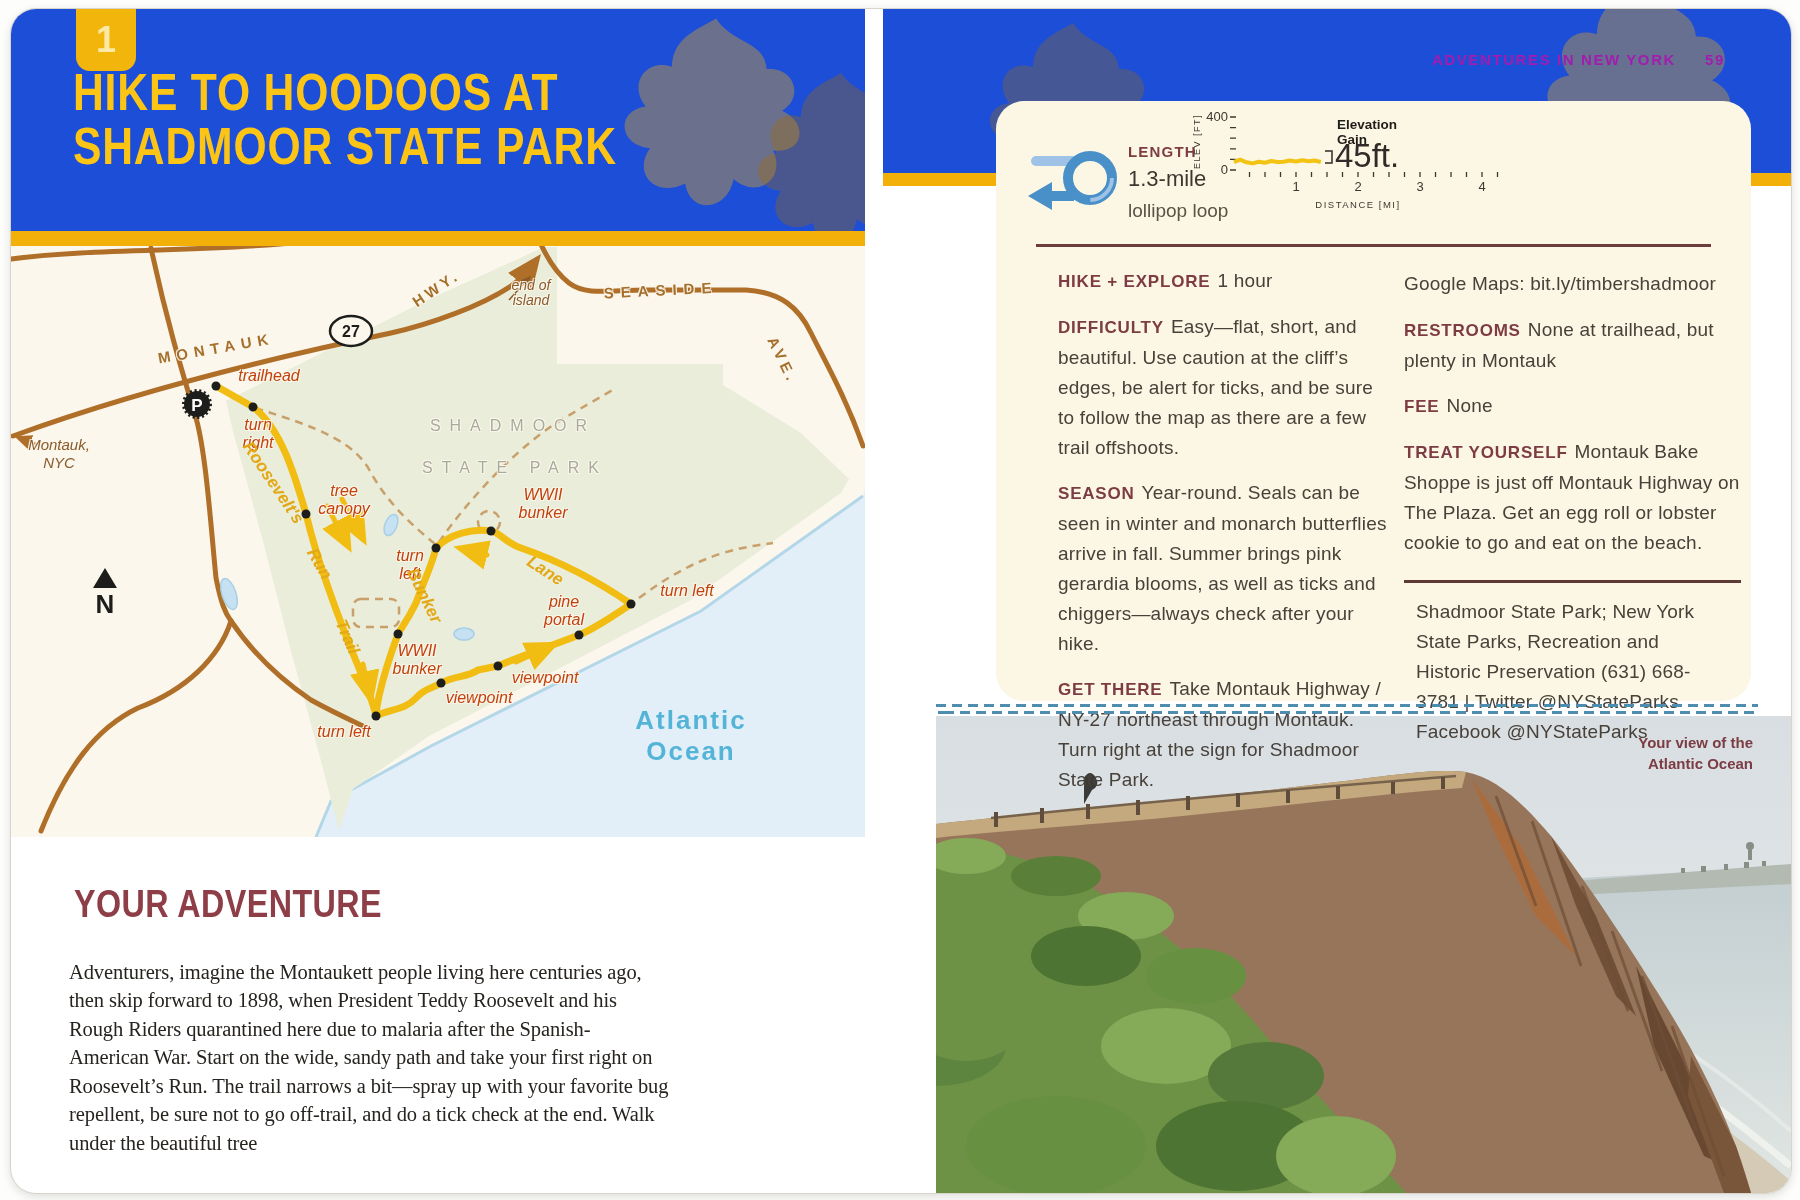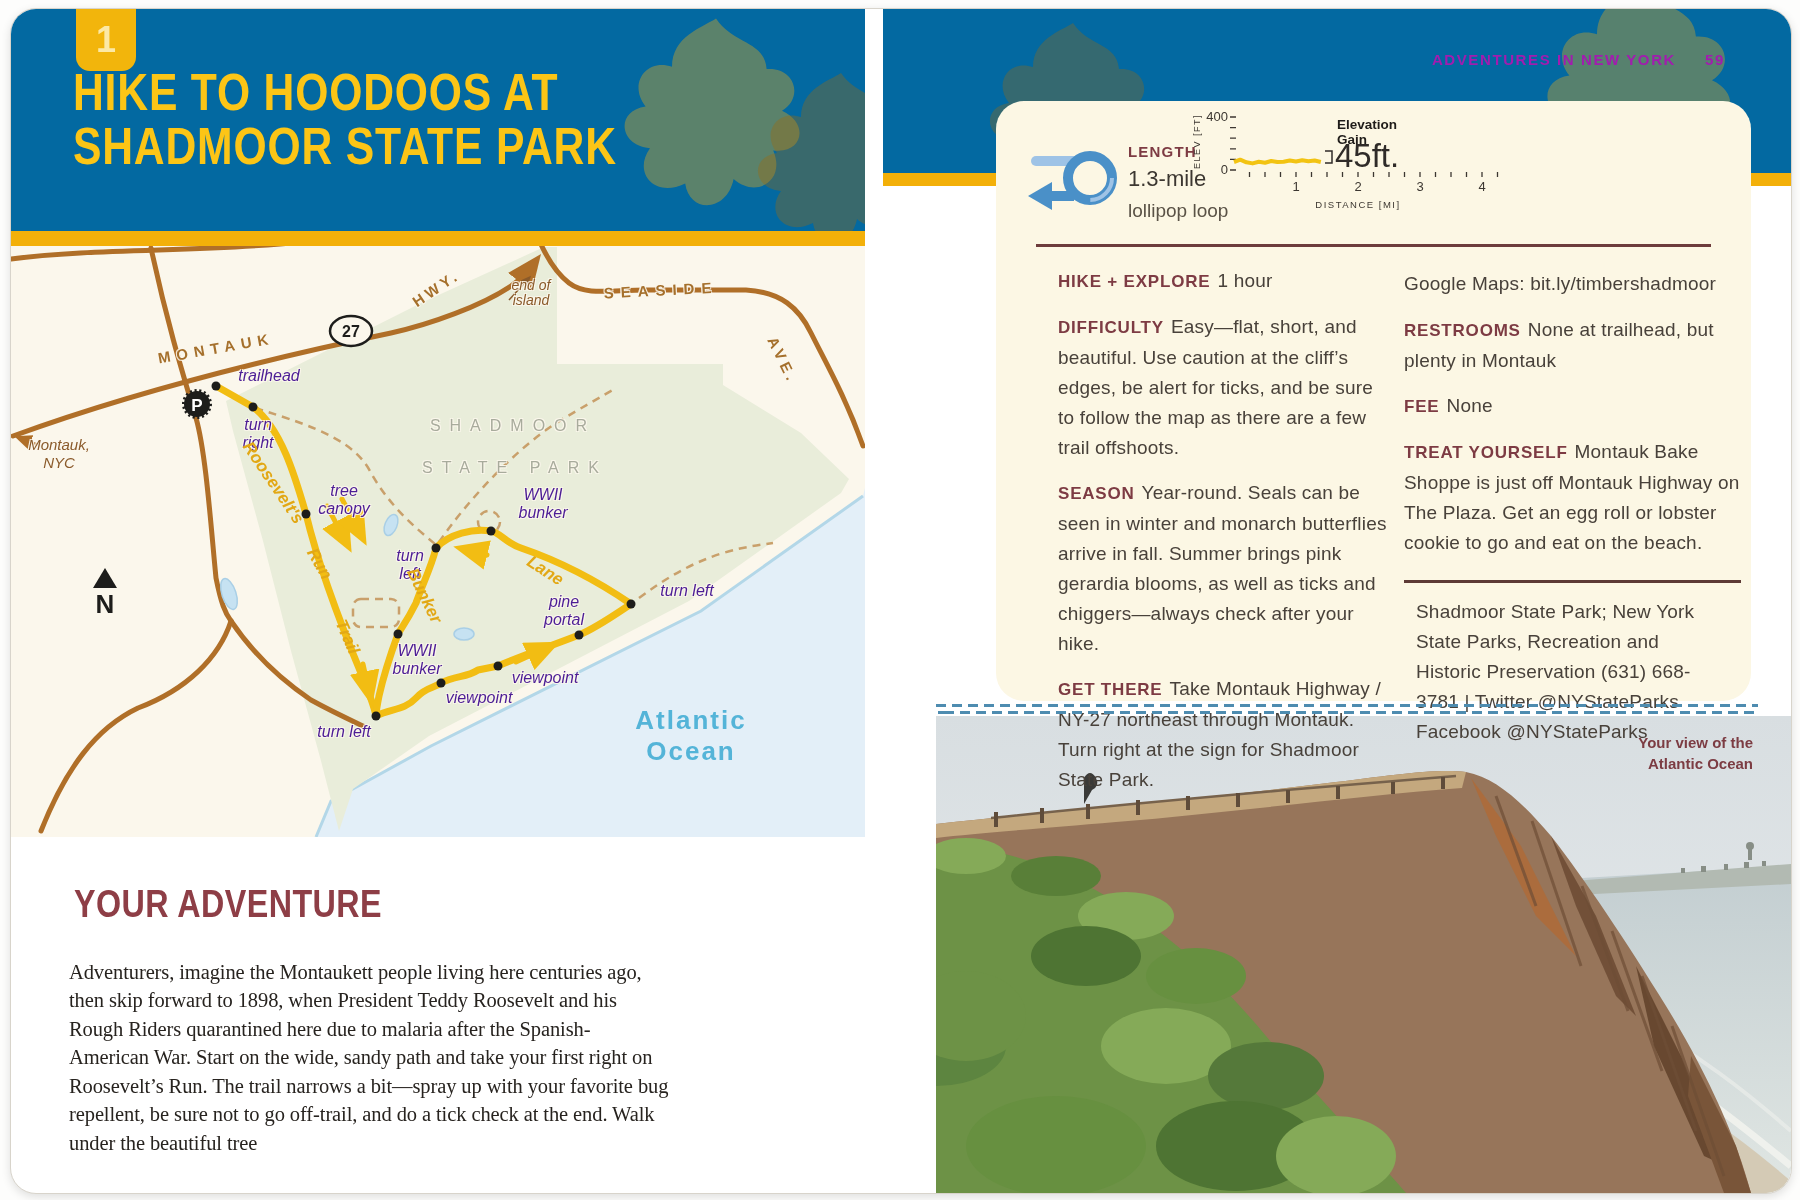--- a/index.html
+++ b/index.html
@@ -1,40 +1,40 @@
 <!DOCTYPE html>
 <html><head>
 <meta charset="utf-8">
 <style>
   html,body{margin:0;padding:0;background:#ffffff;}
   .stage{position:relative;width:1800px;height:1200px;background:#fdfdfc;font-family:"Liberation Sans",sans-serif;overflow:hidden;}
   .spread{position:absolute;left:10px;top:8px;width:1780px;height:1184px;background:#ffffff;border:1px solid #d8d4cb;border-radius:26px;box-shadow:0 3px 10px rgba(0,0,0,.12);overflow:hidden;}
 
   
-  .band{position:absolute;top:0;background:#0369a1;overflow:hidden;z-index:3;}
+  .band{position:absolute;top:0;background:#1d4ed8;overflow:hidden;z-index:3;}
   .band-left{left:0;width:854px;height:222px;}
   .band-right{left:872px;width:908px;height:164px;}
   .strip{position:absolute;background:#f3b009;z-index:4;}
   .strip-left{left:0;top:222px;width:854px;height:15px;}
   .strip-right{left:872px;top:164px;width:908px;height:13px;}
   .leaf{position:absolute;}
 
   .chapter-tab{position:absolute;left:65px;top:0;width:60px;height:62px;background:#f2b50c;border-radius:0 0 14px 14px;display:flex;align-items:center;justify-content:center;z-index:4;}
   .chapter-tab span{font-weight:800;font-size:36px;color:#fce9a6;}
   .title{position:absolute;left:62px;top:56px;color:#fcc516;font-weight:800;font-size:52px;line-height:54px;letter-spacing:1px;transform:scaleX(.82);transform-origin:0 0;white-space:nowrap;z-index:4;}
   .running{position:absolute;top:42px;color:#a21caf;font-weight:700;font-size:15px;letter-spacing:1.6px;z-index:4;}
   .running-title{left:1400px;width:265px;text-align:right;}
   .running-page{left:1694px;}
 
   
   .map{position:absolute;left:0;top:229px;width:854px;height:599px;z-index:1;}
   .map svg{position:absolute;left:0;top:0;}
   .mlab{position:absolute;transform:translate(-50%,-50%);white-space:pre;text-align:center;
         text-shadow:-1px -1px 0 rgba(251,247,236,.85),1px -1px 0 rgba(251,247,236,.85),-1px 1px 0 rgba(251,247,236,.85),1px 1px 0 rgba(251,247,236,.85);}
-  .wp{font-style:italic;font-size:16px;line-height:18px;color:#4c1d95;font-weight:500;}
+  .wp{font-style:italic;font-size:16px;line-height:18px;color:#c2410c;font-weight:500;}
   .roadlab{font-weight:700;font-size:15px;letter-spacing:6px;color:#a5702c;}
   .smallroad{font-style:italic;font-size:14px;line-height:15px;color:#8a5a2a;letter-spacing:0;}
   .trailname{font-style:italic;font-weight:700;font-size:17px;color:#e2a815;text-shadow:none;}
   .parkname{font-size:16px;letter-spacing:9px;color:#a8ab9c;}
   .oceanname{font-weight:700;font-size:26px;line-height:31px;letter-spacing:2px;color:#54b4d8;text-shadow:none;}
 
   
   .adventure-h{position:absolute;left:63px;top:874px;color:#8e3e46;font-weight:800;font-size:38px;letter-spacing:.5px;transform:scaleX(.85);transform-origin:0 0;white-space:nowrap;}
   .adventure-p{position:absolute;left:58px;top:928px;width:600px;font-family:"Liberation Serif",serif;font-size:20.5px;line-height:28.5px;color:#27231f;letter-spacing:-0.1px;}
 

